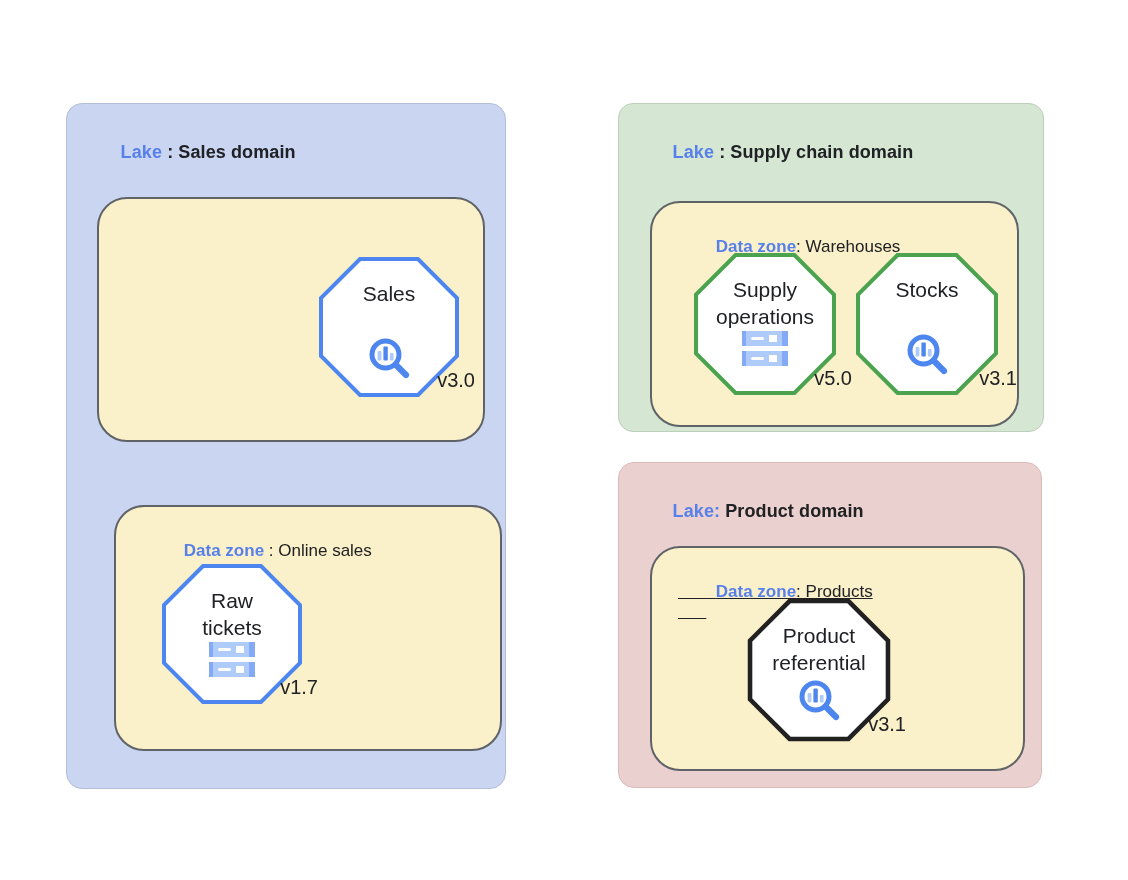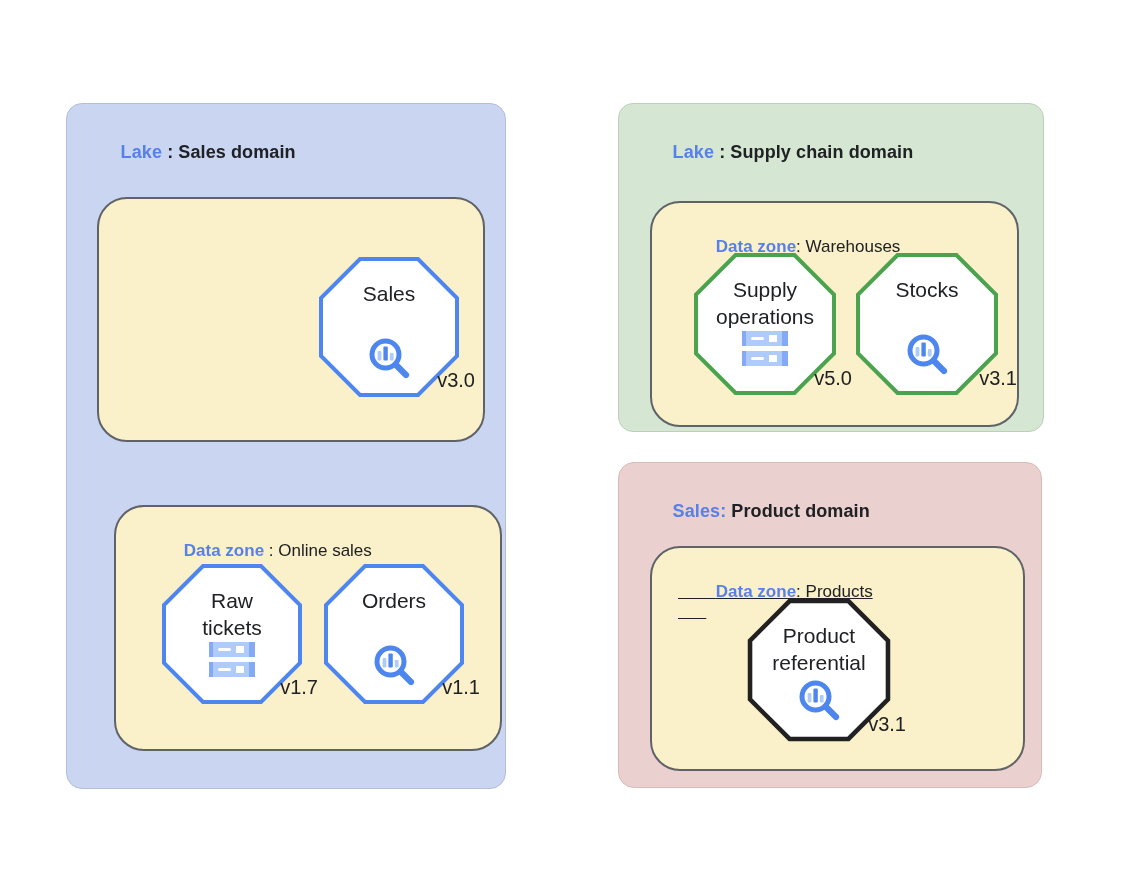--- a/index.html
+++ b/index.html
@@ -166,36 +166,20 @@
             <rect class="srv-base" x="0" y="20" width="46" height="15" rx="2"></rect>
             <rect class="srv-cap" x="0" y="20" width="4" height="15"></rect>
             <rect class="srv-cap" x="40" y="20" width="6" height="15"></rect>
             <rect class="srv-detail" x="9" y="26" width="13" height="3" rx="1.5"></rect>
             <rect class="srv-detail" x="27" y="24" width="8" height="7"></rect>
           </svg>
         </div>
         <div class="version">v1.7</div>
       </div>
 
-      <div class="octagon oct-blue" style="left:208px; top:57px;">
-        <svg class="oct-shape" viewBox="0 0 140 140">
-          <polygon points="41,2 99,2 138,41 138,99 99,138 41,138 2,99 2,41"></polygon>
-        </svg>
-        <div class="oct-body">
-          <div class="oct-label">Orders</div>
-          <svg class="oct-icon" width="46" height="46" viewBox="0 0 46 46">
-            <circle class="mag-ring" cx="19.5" cy="19.5" r="13.5"></circle>
-            <rect class="bar-light" x="11.6" y="16" width="3.8" height="9.5" rx="1"></rect>
-            <rect class="bar-dark" x="17.4" y="11.5" width="4.4" height="14" rx="1"></rect>
-            <rect class="bar-light" x="23.8" y="18" width="3.8" height="7.5" rx="1"></rect>
-            <line class="mag-handle" x1="29.8" y1="29.8" x2="40" y2="40"></line>
-          </svg>
-        </div>
-        <div class="version">v1.1</div>
-      </div>
     </div>
   </section>
 
   <section class="lake lake-green">
     <div class="lake-title">
       <span class="accent">Lake</span><span class="rest"> : Supply chain domain</span>
     </div>
 
     <div class="zone z-warehouses">
       <div class="zone-title" style="left:26px;">
@@ -238,21 +222,21 @@
             <line class="mag-handle" x1="29.8" y1="29.8" x2="40" y2="40"></line>
           </svg>
         </div>
         <div class="version">v3.1</div>
       </div>
     </div>
   </section>
 
   <section class="lake lake-pink">
     <div class="lake-title">
-      <span class="accent">Sales:</span><span class="rest"> Product domain</span>
+      <span class="accent">Lake:</span><span class="rest"> Product domain</span>
     </div>
 
     <div class="zone z-products">
       <div class="zone-title" style="left:26px;text-decoration:underline;">
         <span class="accent">Data zone</span><span>: Products</span>
       </div>
 
       <div class="octagon oct-black" style="left:96px; top:51px; width:142px; height:142px;">
         <svg class="oct-shape" viewBox="0 0 140 140">
           <polygon points="41,2 99,2 138,41 138,99 99,138 41,138 2,99 2,41"></polygon>

